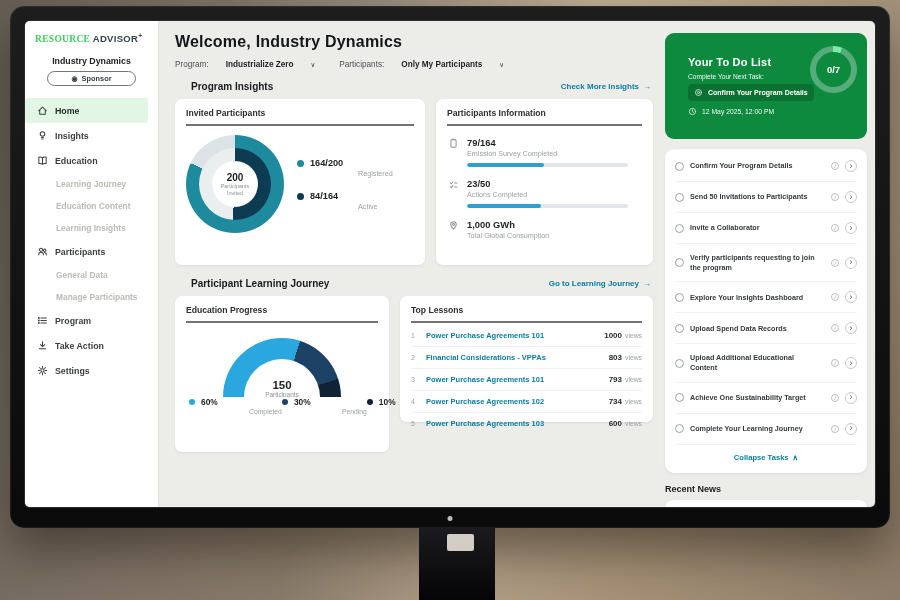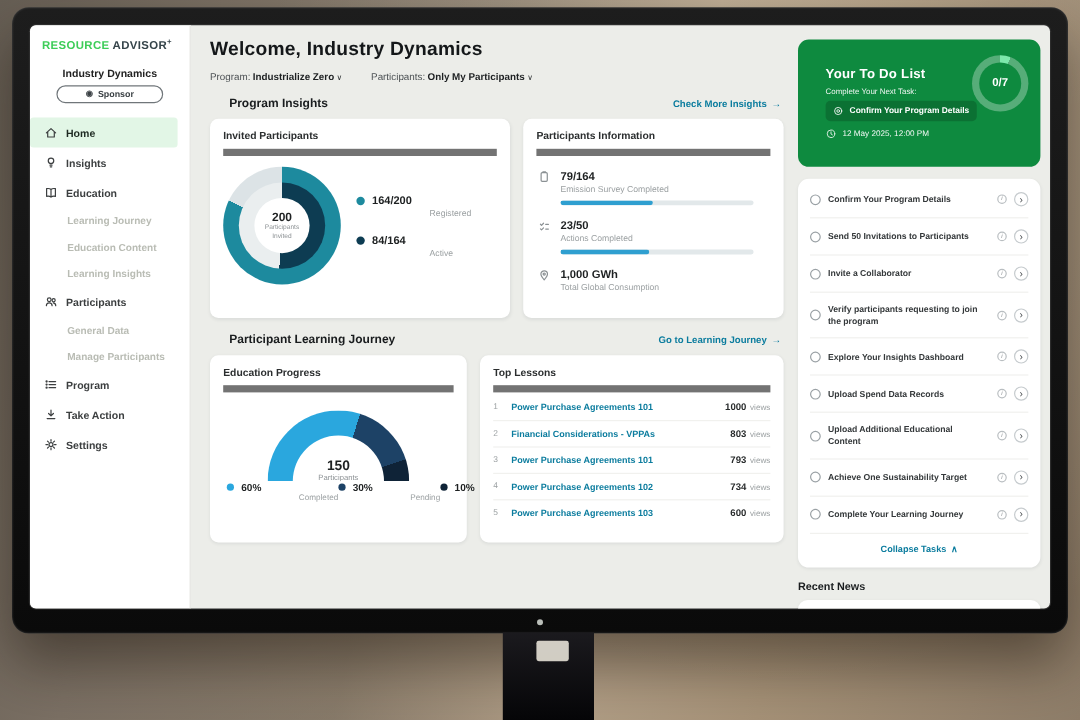--- a/index.html
+++ b/index.html
@@ -25,53 +25,53 @@
     background:#e2ddd2; border-radius:2px; opacity:.92; }
 
   
   .screen { width:100%; height:100%; background:#ecede9; border-radius:5px; overflow:hidden;
     display:flex; box-shadow:0 0 0 1px #2c2c2c; }
 
   
   .sidebar { width:134px; flex-shrink:0; background:#fff; border-right:1px solid #e3e3df;
     padding-top:11px; display:flex; flex-direction:column; }
   .logo { padding:0 10px; font-size:9.5px; font-weight:bold; letter-spacing:.3px; white-space:nowrap; }
-  .logo .g { color:#3dcd58; }
+  .logo .g { color:#3dcd58;font-family:Liberation Serif, serif; }
   .logo .d { color:#35444a; }
   .logo sup { font-size:6.5px; color:#35444a; }
   .org { margin-top:12px; text-align:center; font-size:8.8px; font-weight:bold; color:#222; }
   .sponsor { margin:5px auto 6px; display:flex; align-items:center; gap:4px;
     border:1px solid #70767a; border-radius:10px; padding:2px 23px; font-size:7.4px; font-weight:bold;
     color:#3a4044; width:max-content; cursor:pointer; background:#fff; }
   .sponsor-icon { font-size:7px; color:#3a4044; line-height:1; }
   .nav { margin-top:6px; }
   .nav-item { display:flex; align-items:center; gap:7px; padding:7px 8px 7px 12px;
     font-size:8.8px; font-weight:bold; color:#3c3f40; cursor:pointer; }
   .nav-item svg { flex-shrink:0; }
   .nav-item.sub { padding:6px 8px 6px 31px; color:#b9bcb4; font-weight:600; font-size:8.4px; }
   .nav-item.active { background:#e2f6e6; border-radius:3px; margin-right:10px; color:#1e2a22; }
   .icon-stroke { stroke:#3c3f40; fill:none; stroke-width:1.1; stroke-linecap:round; stroke-linejoin:round; }
 
   
   .main { flex:1; min-width:0; padding:12px 12px 0 16px; }
   .welcome { font-size:16px; font-weight:bold; color:#141719; letter-spacing:.2px; }
   .filters { display:flex; gap:24px; align-items:center; margin:9px 0 12px; font-size:8.2px; color:#4c5154; }
-  .filter { display:flex; align-items:center; gap:2px; cursor:pointer; }
+  .filter { display:flex; align-items:center; gap:17px; cursor:pointer; }
   .filter b { color:#1d2022; }
   .chev { font-size:6.5px; color:#2f3335; }
   .sec { display:flex; justify-content:space-between; align-items:center; margin:2px 2px 7px 16px; }
   .sec-title { font-size:10px; font-weight:bold; color:#191c1e; }
   .sec-link { font-size:8px; font-weight:bold; color:#0b7c9e; display:flex; align-items:center; gap:4px; cursor:pointer; }
   .cards { display:flex; gap:11px; margin-bottom:13px; }
   .card { background:#fff; border-radius:7px; box-shadow:0 1px 3px rgba(30,40,45,.08); padding:9px 11px; }
-  .card-title { font-size:8.6px; font-weight:bold; color:#2b2e2f; padding-bottom:6px; border-bottom:6px solid #737373; }
+  .card-title { font-size:8.6px; font-weight:bold; color:#2b2e2f; padding-bottom:6px; border-bottom:2px solid #737373; }
   .card-invited { width:250px; height:166px; }
   .card-info { flex:1; height:166px; }
   .card-edu { width:214px; height:156px; }
-  .card-lessons { flex:1; height:156px; }
+  .card-lessons { flex:1; height:126px; }
 
   
   .invited-body { display:flex; align-items:center; gap:13px; margin-top:9px; }
   .donut { width:98px; height:98px; border-radius:50%; display:grid; place-items:center; flex-shrink:0; }
   .donut-inner { width:72px; height:72px; border-radius:50%; display:grid; place-items:center; }
   .donut-hole { width:46px; height:46px; border-radius:50%; background:#fff; display:flex;
     flex-direction:column; align-items:center; justify-content:center; text-align:center; }
   .donut-num { font-size:10px; font-weight:bold; color:#1e2122; }
   .donut-cap { font-size:5.5px; color:#8d9295; line-height:1.2; width:38px; }
   .legend { display:flex; flex-direction:column; gap:13px; }

